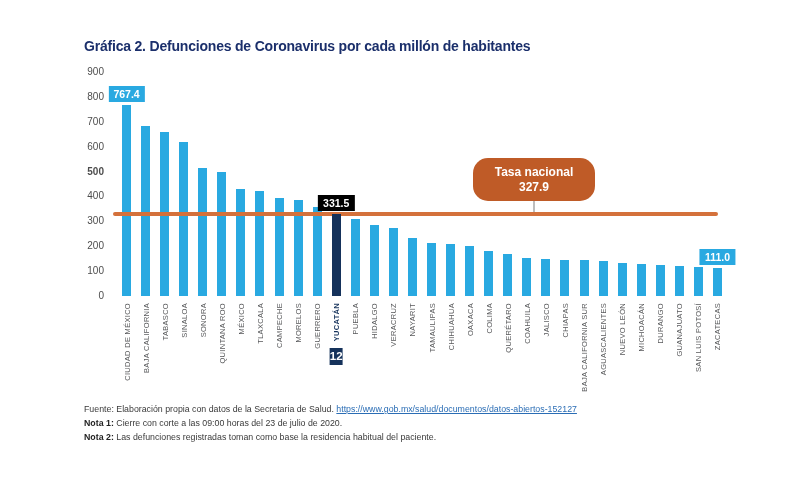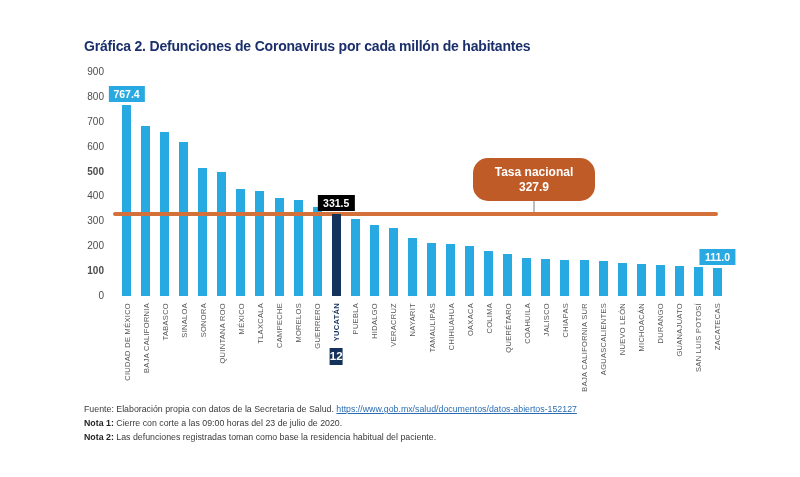--- a/index.html
+++ b/index.html
@@ -74,21 +74,21 @@
 
   <div class="y-axis">
       <div class="ytick" style="top: 66px;">900</div>
       <div class="ytick" style="top: 90.8889px;">800</div>
       <div class="ytick" style="top: 115.778px;">700</div>
       <div class="ytick" style="top: 140.667px;">600</div>
       <div class="ytick" style="top: 165.556px; font-weight: bold;">500</div>
       <div class="ytick" style="top: 190.444px;">400</div>
       <div class="ytick" style="top: 215.333px;">300</div>
       <div class="ytick" style="top: 240.222px; padding-left: 32px;">200</div>
-      <div class="ytick" style="top: 265.111px; font-weight: bold;">100</div>
+      <div class="ytick" style="top: 265.111px;">100</div>
       <div class="ytick" style="top: 290px;">0</div>
     </div>
 
   <div class="plot-columns">
       <div class="col">
         <div class="bar" style="height: 191px;"></div>
         <div class="vbadge" style="bottom: 193.997px;">767.4</div>
       </div>
       <div class="col">
         <div class="bar" style="height: 170.5px;"></div>

